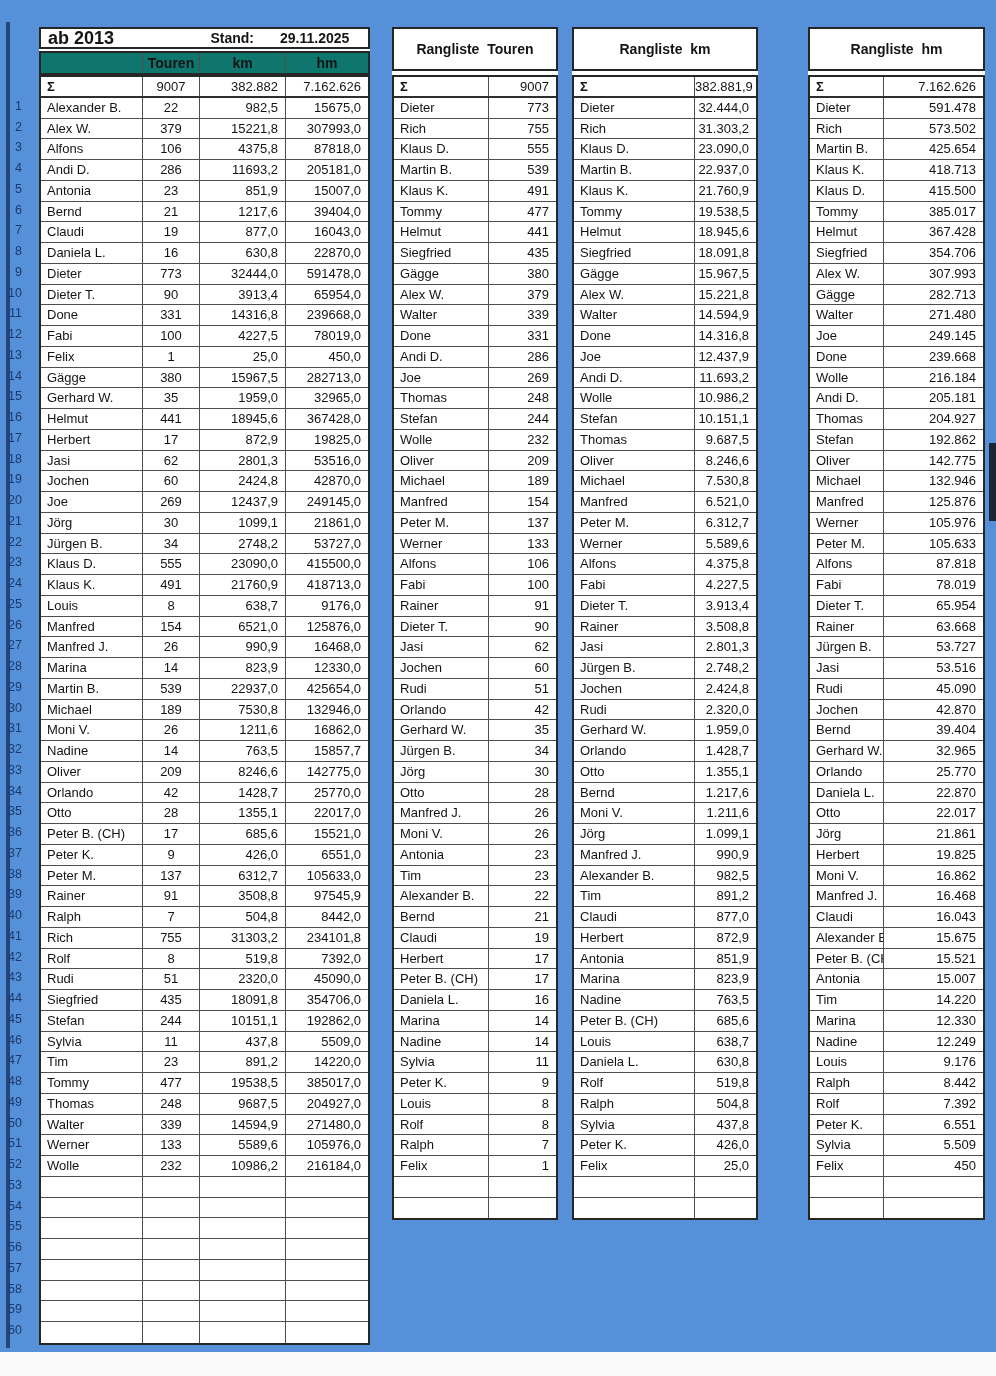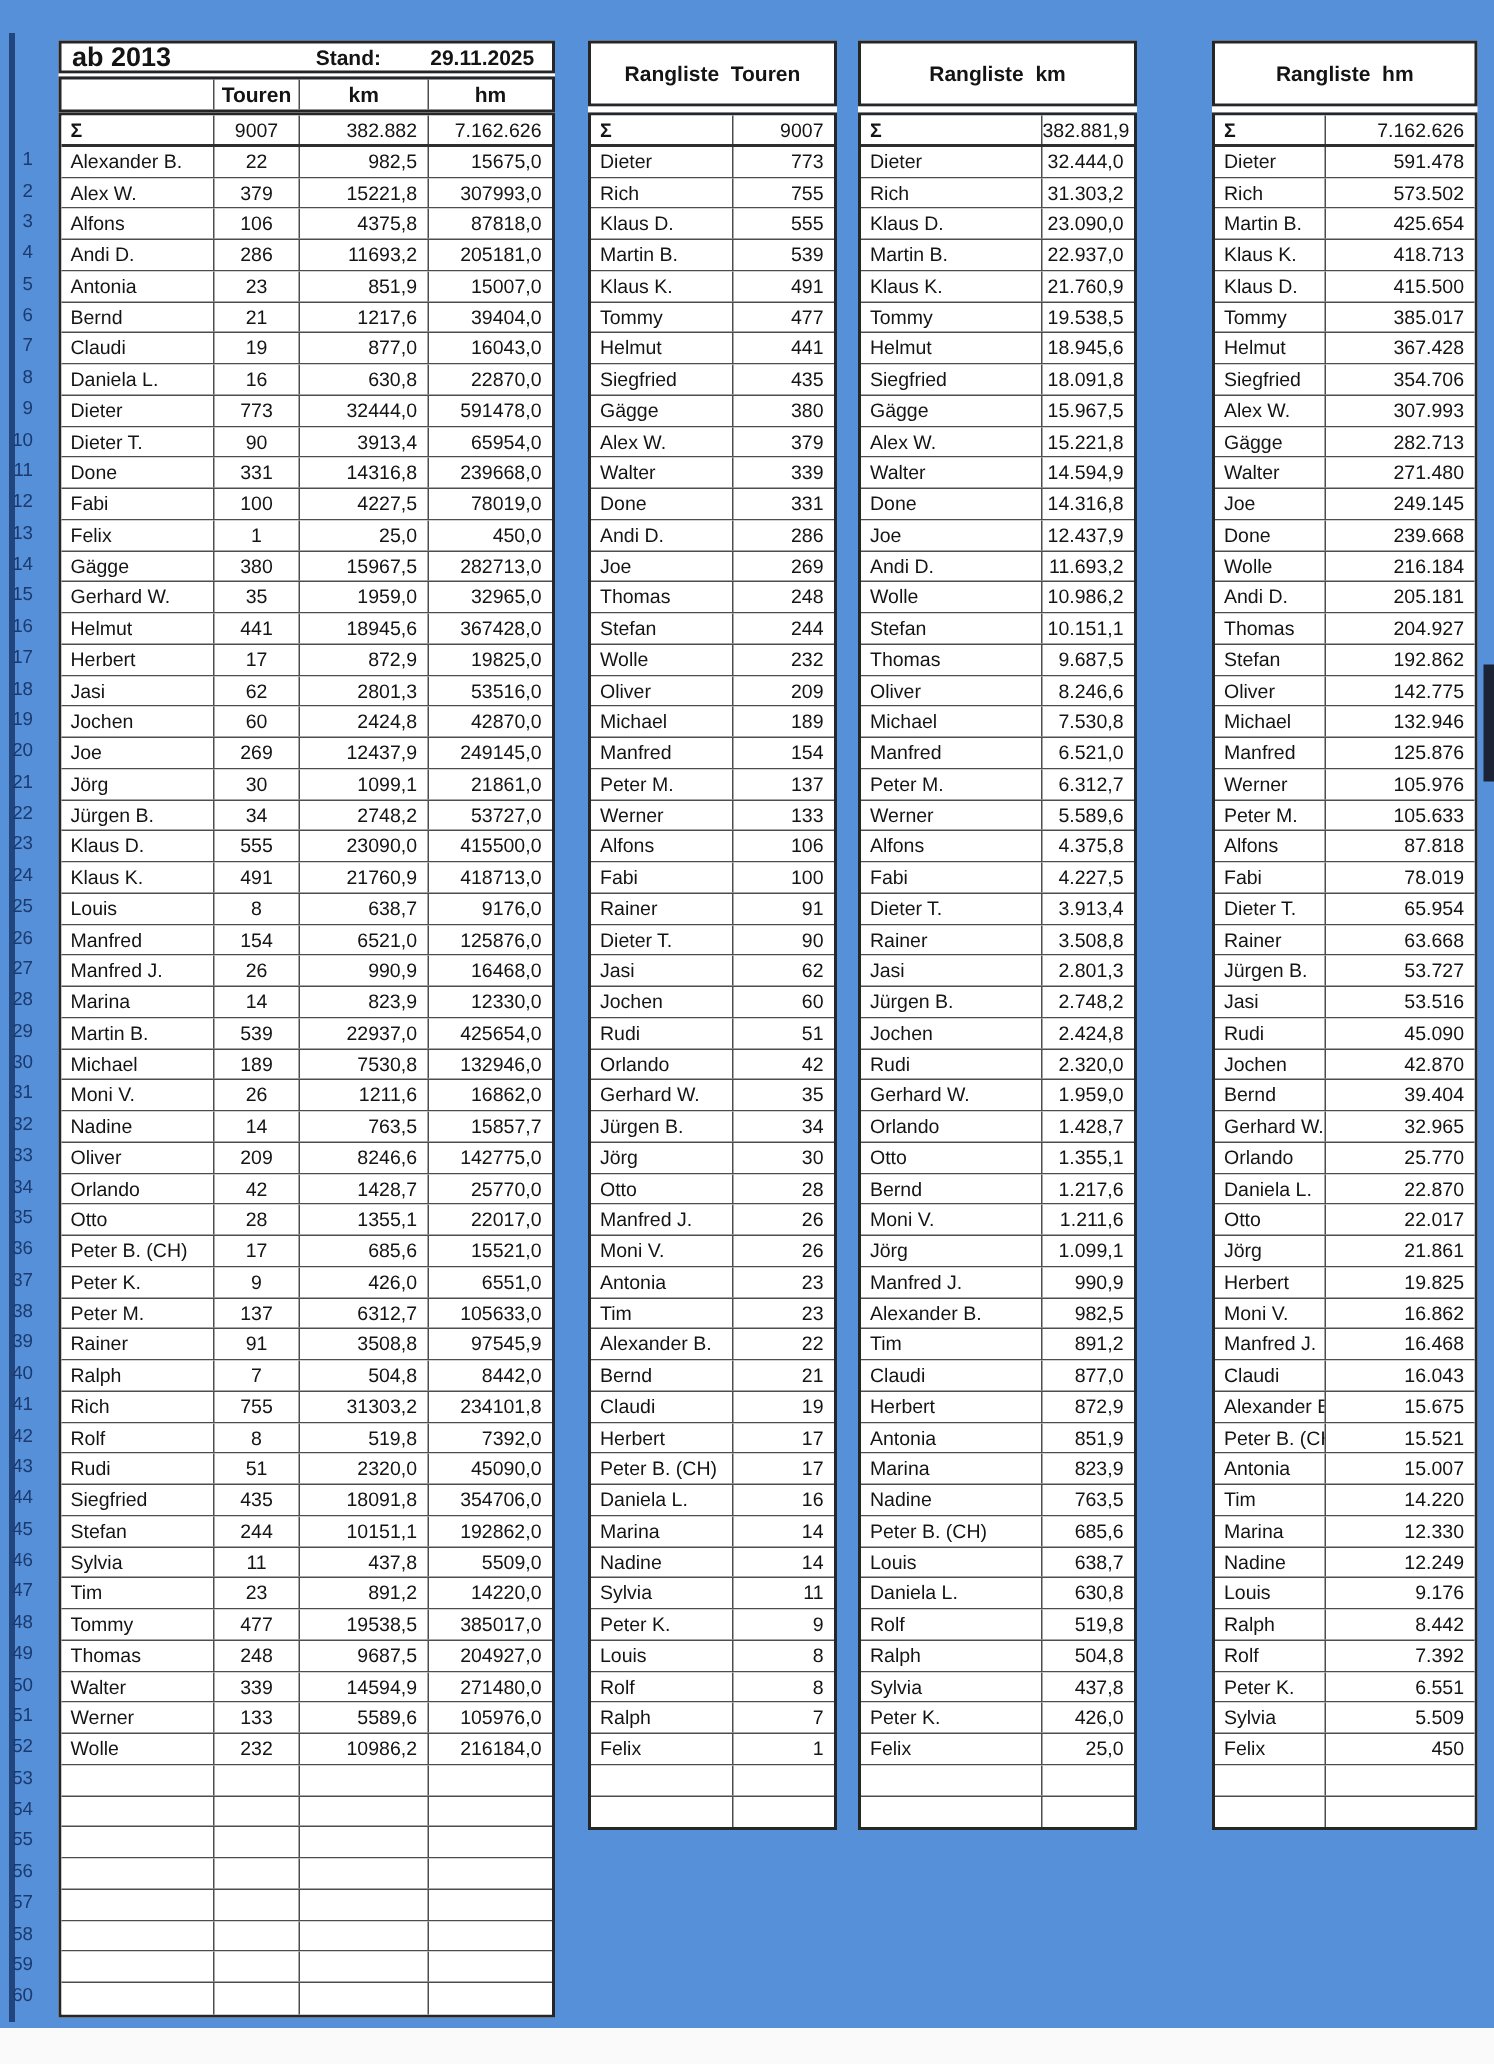--- a/index.html
+++ b/index.html
@@ -46,22 +46,22 @@
   .name { padding-left:6px; }
   .val-right { text-align:right; padding-right:7px; }
   .val-center { text-align:center; }
   .bold { font-weight:bold; }
 
   
   .main-card { left:28px; width:342px;padding-left:11px; }
   .main-title { height:22px; display:flex; align-items:center; }
   .main-title .mt-name { flex:1; padding-left:7px; font-size:18px; font-weight:bold; }
   .main-title .mt-standlbl { font-size:14px; font-weight:bold; margin-right:26px; }
-  .main-title .mt-date { width:88px; font-size:14px; font-weight:bold; text-align:center; padding-right:5px; }
-  .main-header { height:24px; display:flex; border:var(--b-outer); background:#ffffff; }
+  .main-title .mt-date { width:88px; font-size:14px; font-weight:bold; text-align:left; padding-right:5px; }
+  .main-header { height:24px; display:flex; border:var(--b-outer); background:#0f766e; }
   .main-header .hcell {
     line-height:20px; font-size:14px; font-weight:bold; text-align:center;
   }
   .c-name { width:101px; }
   .c-tou  { width:57px; }
   .c-km   { width:86px; }
   .c-hm   { flex:1; }
 
   
   .rank-title {

